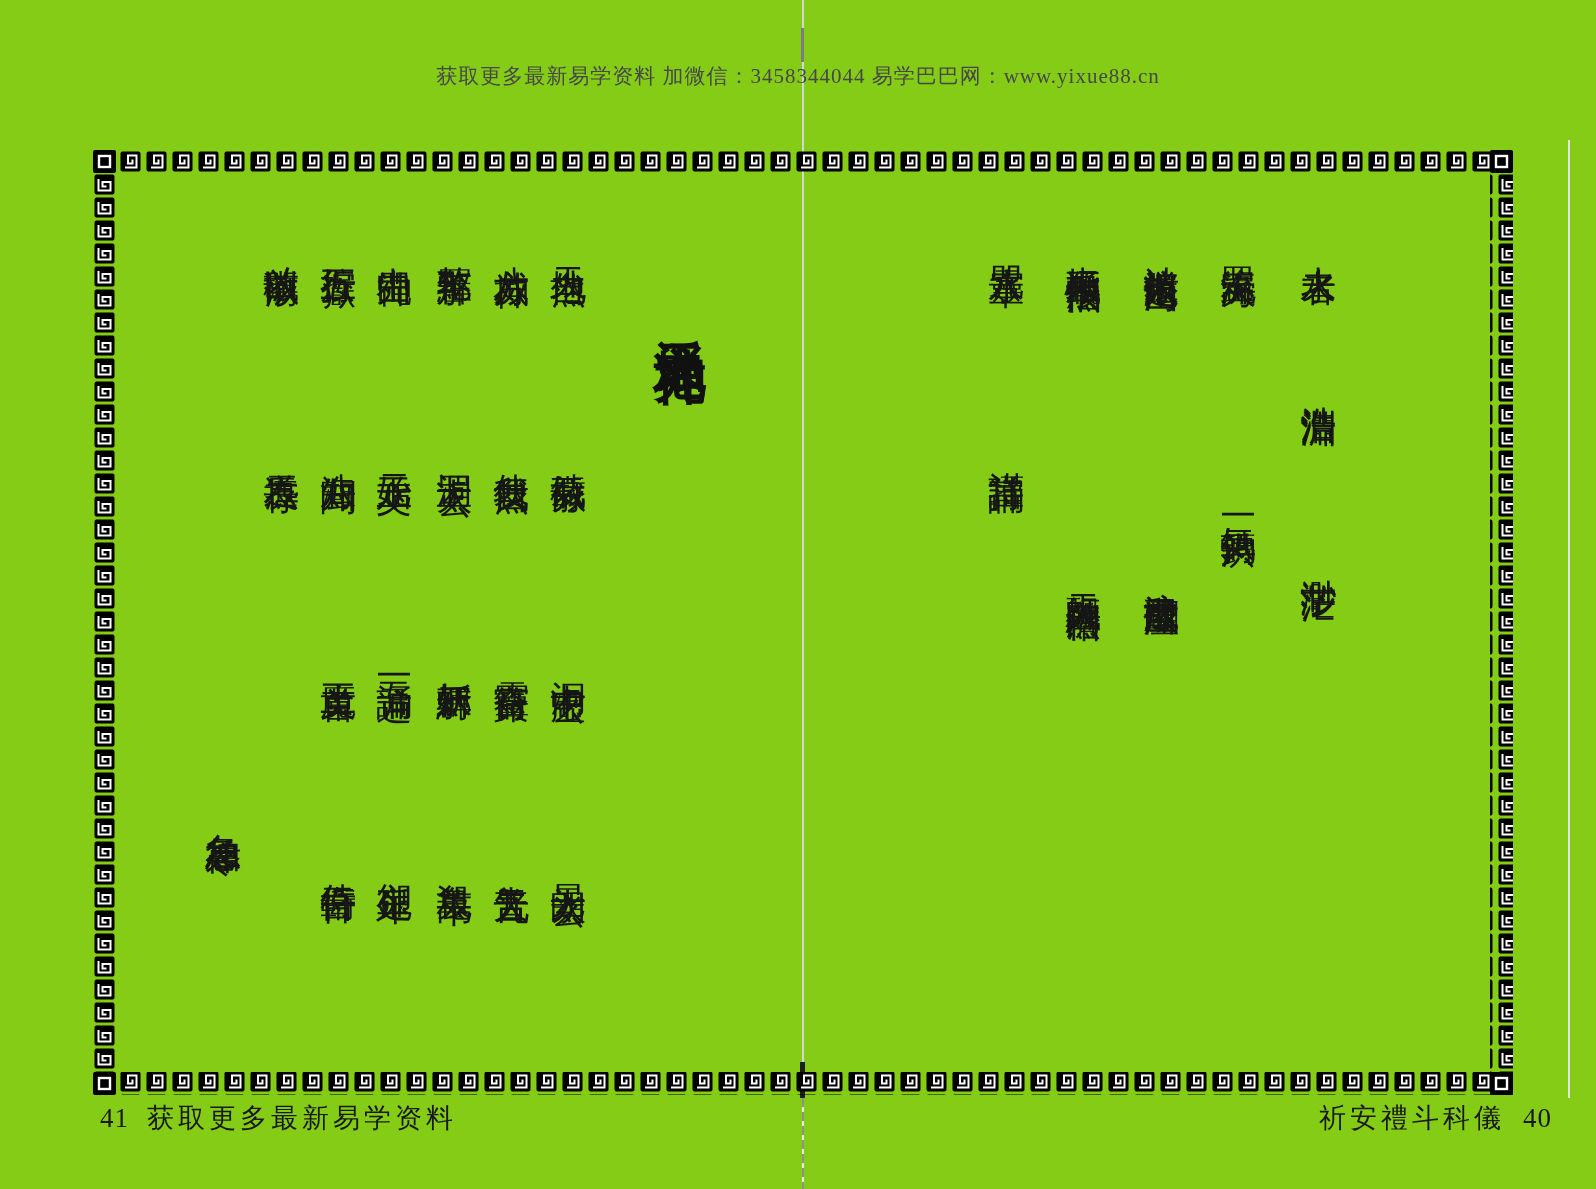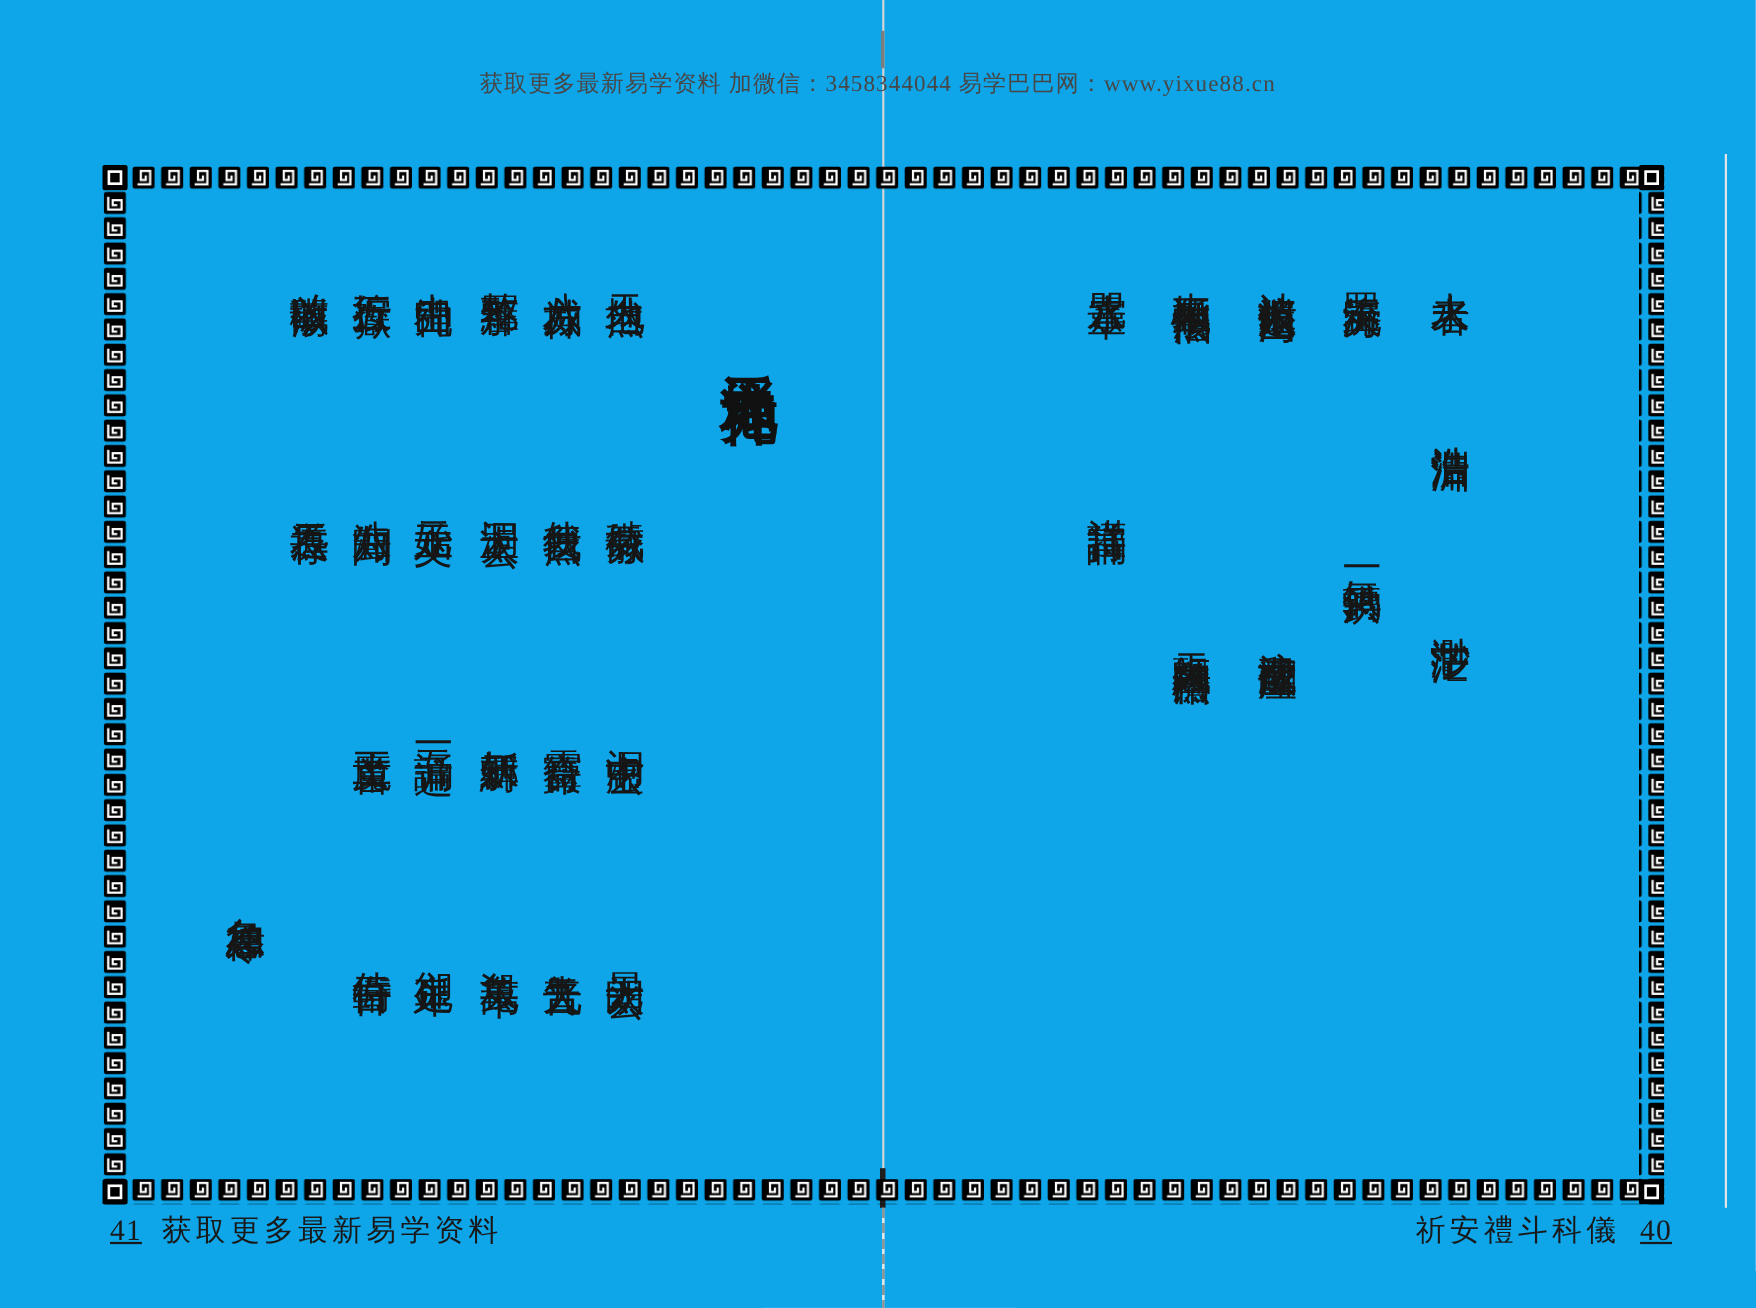--- a/index.html
+++ b/index.html
@@ -1,17 +1,17 @@
 <!DOCTYPE html>
 <html><head>
 <meta charset="utf-8">
 <style>
   html,body{margin:0;padding:0;}
   body{background:#ffffff;font-family:"Liberation Serif", serif;}
-  .canvas{position:relative;width:1596px;height:1189px;background:#0ea5e9;overflow:hidden;}
+  .canvas{position:relative;width:1596px;height:1189px;background:#84cc16;overflow:hidden;}
 
   
   .fold-line{position:absolute;left:802px;top:0;width:2px;height:1189px;background:#d4d4d4;}
   .fold-mark-top{position:absolute;left:801px;top:28px;width:3px;height:34px;background:#7d7d7d;}
   .fold-blob-bottom{position:absolute;left:800px;top:1062px;width:5px;height:36px;background:#1e1e1e;}
   .fold-tail-bottom{position:absolute;left:802px;top:1098px;width:2px;height:91px;
       background:repeating-linear-gradient(to bottom,#8f8f8f 0 9px,#e8e8e8 9px 14px);}
   .page-edge-shadow{position:absolute;left:1568px;top:140px;width:2px;height:958px;background:#e4e4e4;}
 
   
@@ -23,22 +23,22 @@
 
   
   .vseg{position:absolute;writing-mode:vertical-rl;text-orientation:upright;
       font-size:36px;line-height:1.06;letter-spacing:2px;color:#161616;white-space:nowrap;}
   .vtitle{position:absolute;writing-mode:vertical-rl;text-orientation:upright;
       font-size:52px;line-height:1.05;letter-spacing:4px;color:#111;font-weight:600;white-space:nowrap;}
 
   
   .footer{position:absolute;top:1100px;font-size:27px;color:#191919;letter-spacing:4px;white-space:nowrap;}
   .footer-left{left:100px;}
-  .footer-right{right:76px;}
-  .footer .num{letter-spacing:1px;text-decoration:underline;}
+  .footer-right{right:44px;}
+  .footer .num{letter-spacing:1px;}
   .footer-left .num{margin-right:18px;}
   .footer-right .num{margin-left:18px;}
 </style>
 </head>
 <body>
 
 <div class="canvas">
 
   <div class="fold-line"></div>
   <div class="fold-mark-top"></div>

